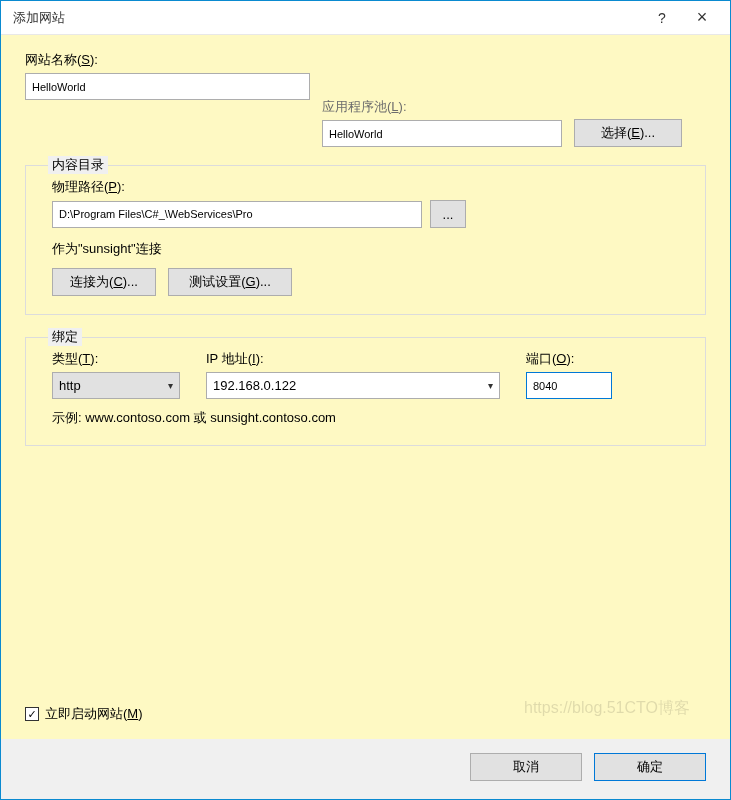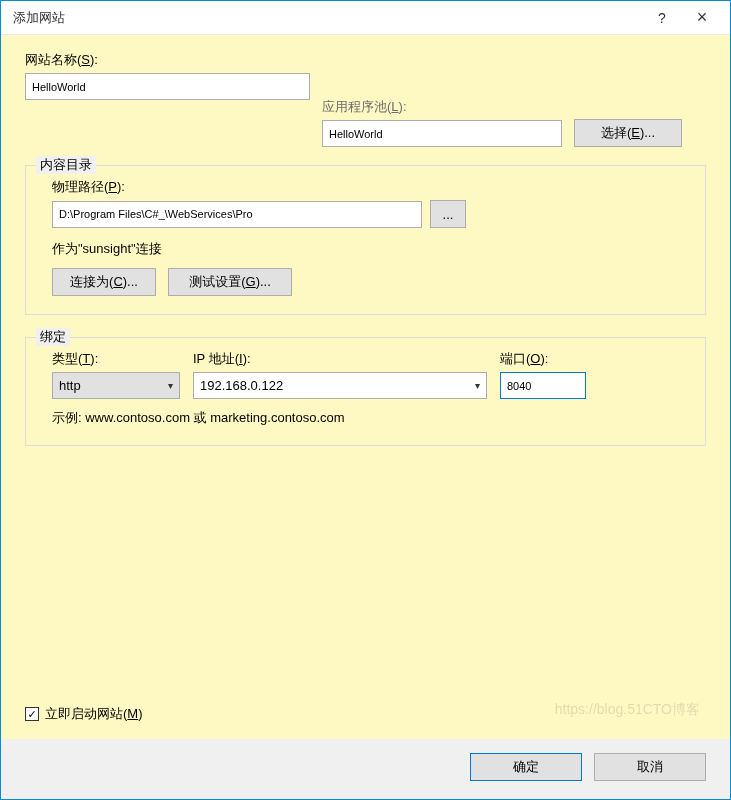--- a/index.html
+++ b/index.html
@@ -91,21 +91,21 @@
   }
   .groupbox {
     border: 1px solid #dcdcdc;
     margin-top: 18px;
     padding: 12px 16px 18px 16px;
     position: relative;
   }
   .groupbox-title {
     position: absolute;
     top: -10px;
-    left: 10px;
+    left: 22px;
     background: #f0f0f0;
     padding: 0 4px;
     font-size: 13px;
   }
   .select {
     height: 27px;
     border: 1px solid #adadad;
     background: #e1e1e1;
     display: flex;
     align-items: center;
@@ -143,24 +143,24 @@
     line-height: 1;
   }
   .example-text {
     font-size: 13px;
     color: #000;
     margin-top: 10px;
   }
   .u { text-decoration: underline; }
   .watermark {
     position: absolute;
-    right: 30px;
+    right: 40px;
     bottom: 20px;
     color: rgba(0,0,0,0.12);
-    font-size: 14px;
+    font-size: 16px;
     pointer-events: none;
   }
   .main-content { flex:1; display:flex; flex-direction:column; position:relative; }
 </style>
 </head>
 <body>
 
 <div class="window">
 
   <div class="titlebar">
@@ -203,51 +203,51 @@
           <button class="btn" style="width:124px;">
               <span>测试设置(<span class="u">G</span>)...</span>
             </button>
         </div>
       </div>
     </div>
 
     <div class="groupbox" style="margin-top:22px;">
       <div class="groupbox-title">绑定</div>
       <div style="padding-left:10px;">
-        <div class="row" style="gap:13px;">
+        <div class="row" style="gap:26px;">
           <div class="col" style="width:128px;">
             <span class="label"><span>类型(<span class="u">T</span>):</span></span>
             <div class="select">
               <span>http</span>
               <span class="chev">▾</span>
             </div>
           </div>
           <div class="col" style="width:294px;">
             <span class="label"><span>IP 地址(<span class="u">I</span>):</span></span>
             <div class="select white">
               <span>192.168.0.122</span>
               <span class="chev">▾</span>
             </div>
           </div>
           <div class="col" style="width:86px;">
             <span class="label"><span>端口(<span class="u">O</span>):</span></span>
             <input type="text" class="focused" value="8040" style="">
           </div>
         </div>
 
-        <div class="example-text">示例: www.contoso.com 或 marketing.contoso.com</div>
+        <div class="example-text">示例: www.contoso.com 或 sunsight.contoso.com</div>
       </div>
     </div>
 
     <div class="checkbox-row">
       <span class="checkbox">✓</span>
       <span><span>立即启动网站(<span class="u">M</span>)</span></span>
     </div>
 
     <div class="watermark">https://blog.51CTO博客</div>
   </div>
 
   <div class="footer">
+    <button class="btn" style="width:112px;">取消</button>
     <button class="btn primary" style="width:112px;">确定</button>
-    <button class="btn" style="width:112px;">取消</button>
   </div>
 
 </div>
 
 </body></html>

